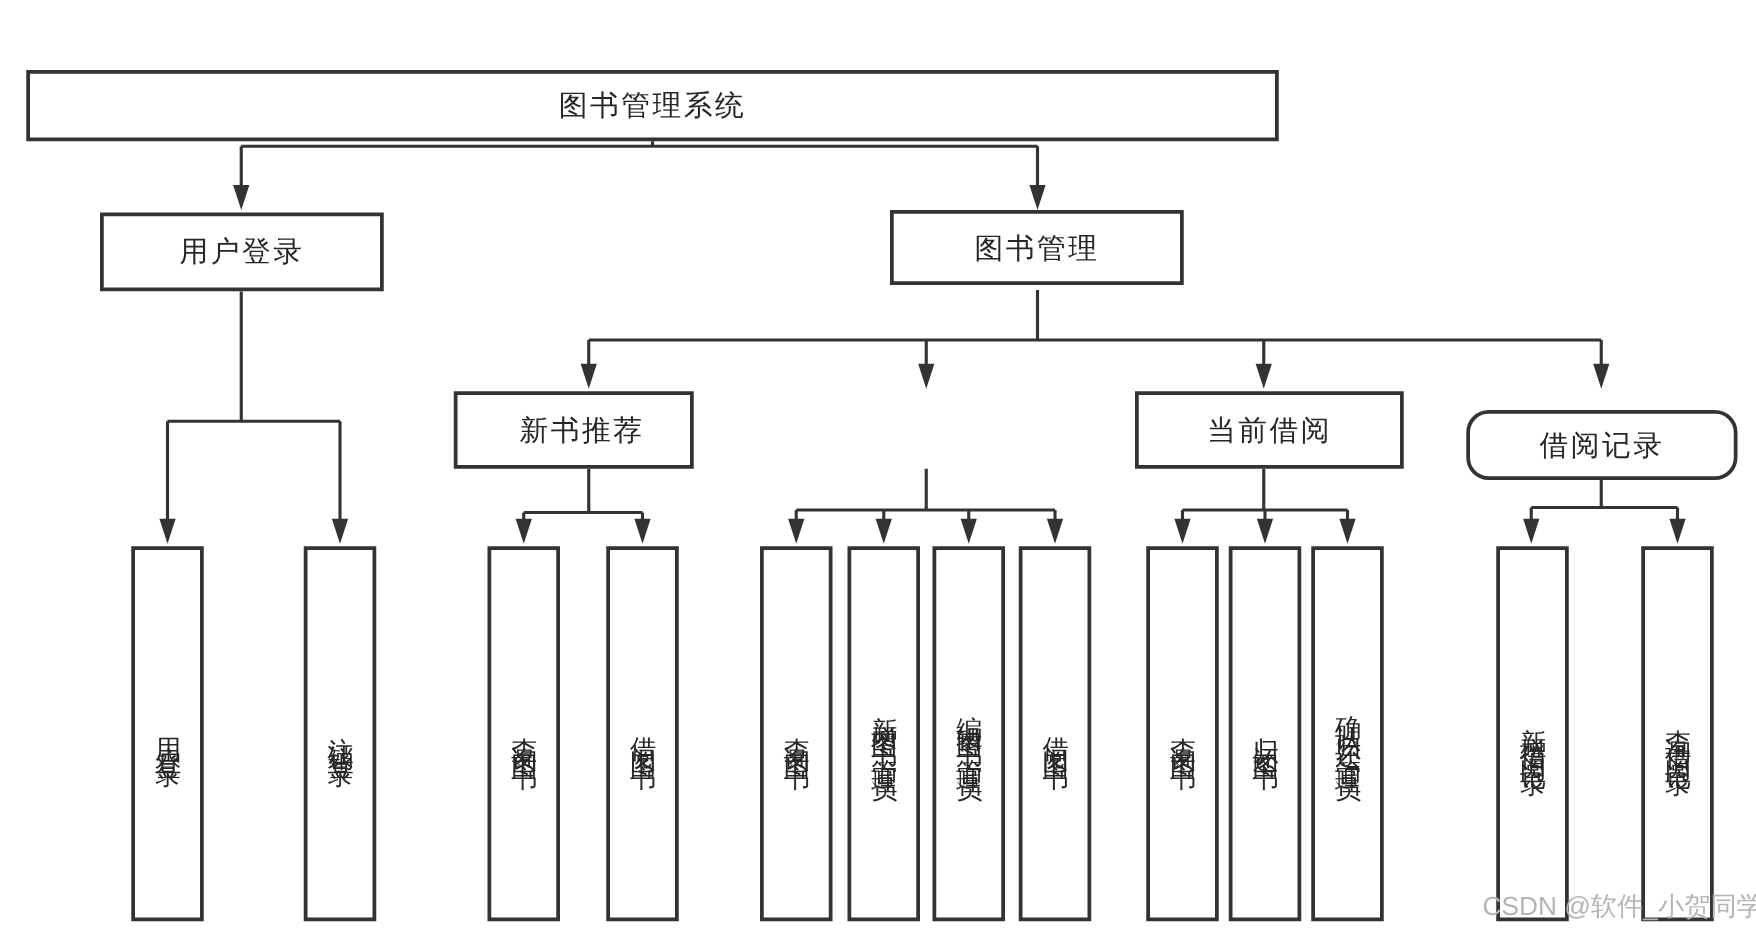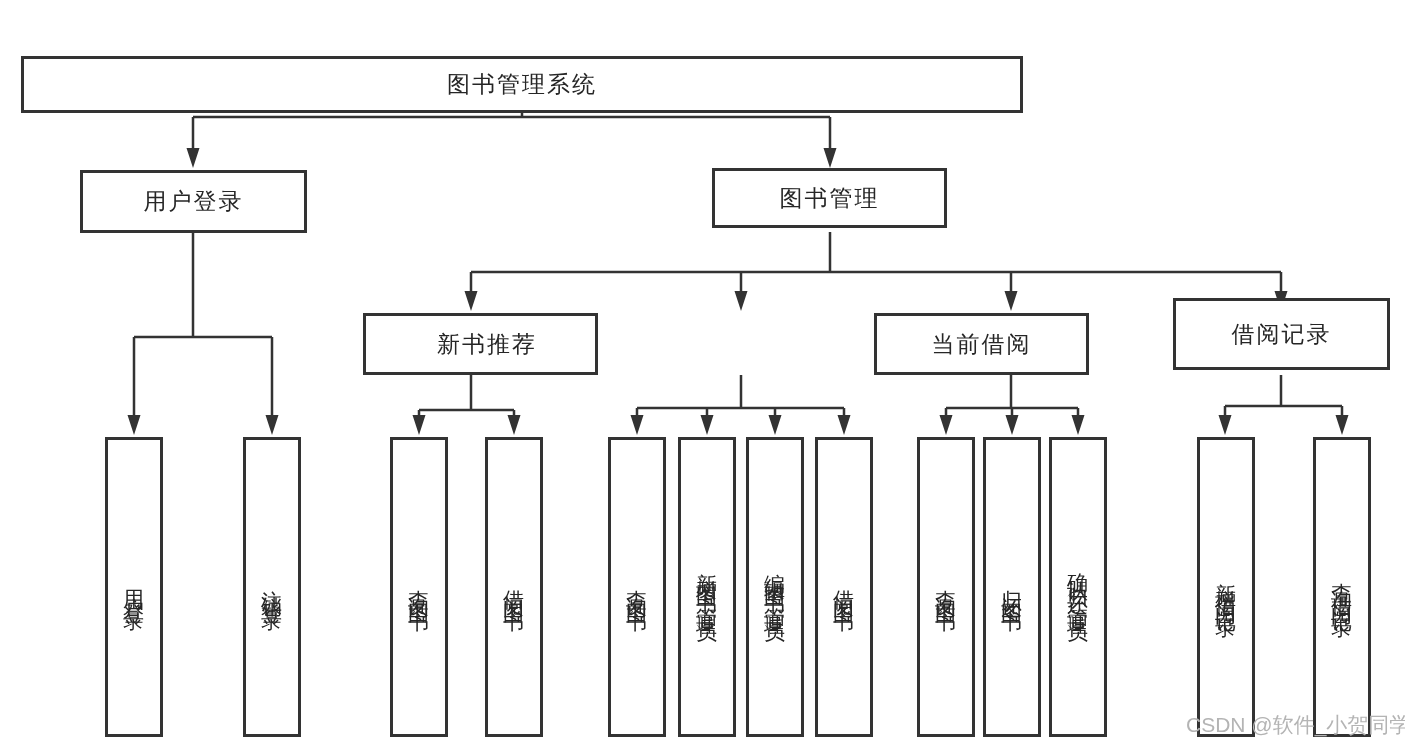--- a/index.html
+++ b/index.html
@@ -113,27 +113,27 @@
     <span>图书管理系统</span>
   </div>
 
   <div class="node h-node" style="left:80px; top:170px; width:227px; height:63px;">
     <span>用户登录</span>
   </div>
   <div class="node h-node" style="left:712px; top:168px; width:235px; height:60px;">
     <span>图书管理</span>
   </div>
 
-  <div class="node h-node" style="left:363px; top:313px; width:235px; height:62px;padding-left:13px;">
+  <div class="node h-node" style="left:363px; top:313px; width:192px; height:62px;padding-left:13px;">
     <span>新书推荐</span>
   </div>
-  <div class="node h-node" style="left:874px; top:313px; width:215px; height:62px;">
+  <div class="node h-node" style="left:908px; top:313px; width:215px; height:62px;">
     <span>当前借阅</span>
   </div>
-  <div class="node h-node" style="left:1173px; top:298px; width:217px; height:72px;">
+  <div class="node h-node" style="left:1173px; top:328px; width:217px; height:56px;border-radius:18px;">
     <span>借阅记录</span>
   </div>
 
   <div class="node leaf" style="left:105px;">
     <span class="vtext">用户登录</span>
   </div>
   <div class="node leaf" style="left:243px;">
     <span class="vtext">注销登录</span>
   </div>
 

